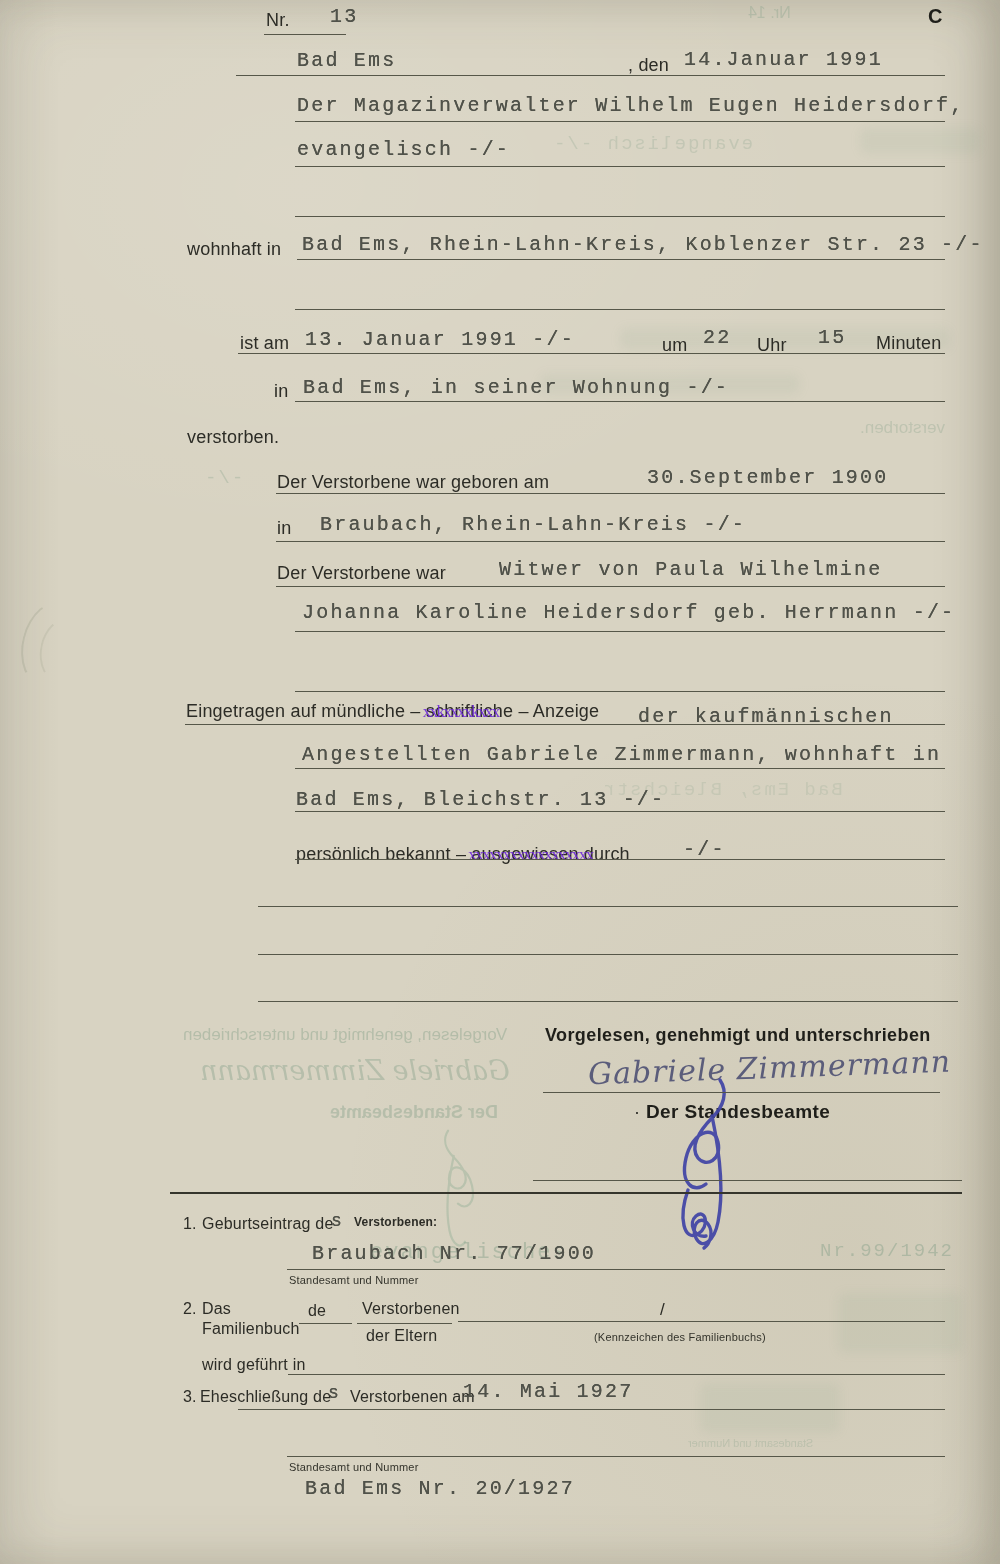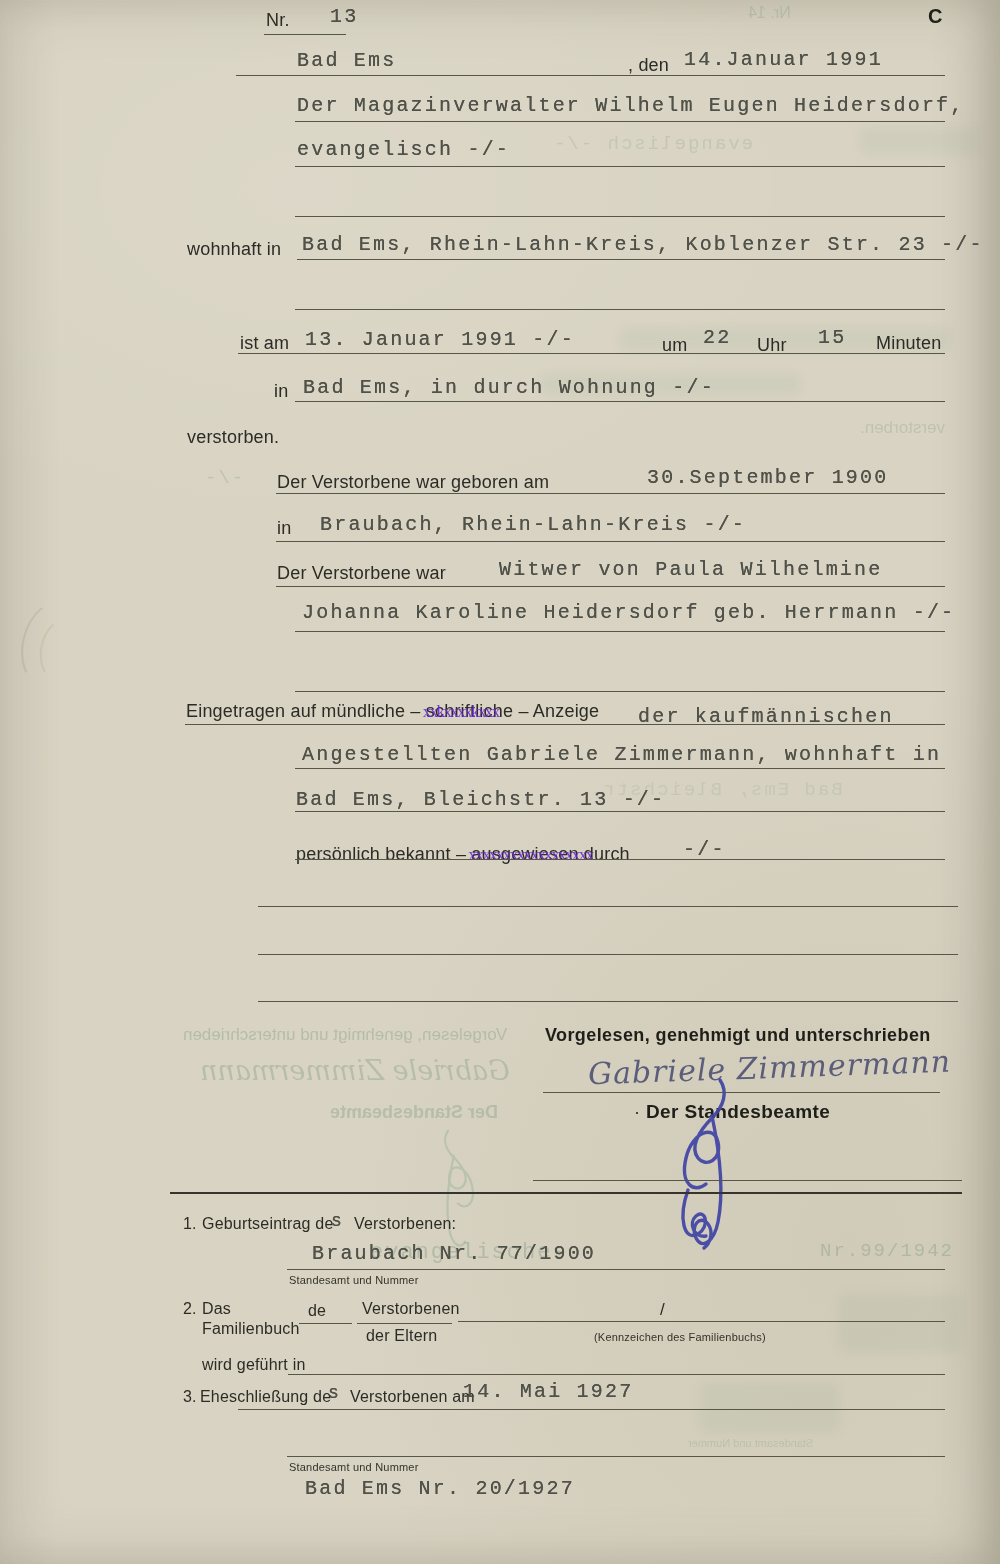--- a/index.html
+++ b/index.html
@@ -82,21 +82,21 @@
   <span class="typed" style="left:302px;top:233px;">Bad Ems, Rhein-Lahn-Kreis, Koblenzer Str. 23 -/-</span>
 
   <span class="lbl" style="left:240px;top:333px;">ist am</span>
   <span class="typed" style="left:305px;top:328px;">13. Januar 1991 -/-</span>
   <span class="lbl" style="left:662px;top:335px;">um</span>
   <span class="typed" style="left:703px;top:326px;">22</span>
   <span class="lbl" style="left:757px;top:335px;">Uhr</span>
   <span class="typed" style="left:818px;top:326px;">15</span>
   <span class="lbl" style="left:876px;top:333px;">Minuten</span>
   <span class="lbl" style="left:274px;top:381px;">in</span>
-  <span class="typed" style="left:303px;top:376px;">Bad Ems, in durch Wohnung -/-</span>
+  <span class="typed" style="left:303px;top:376px;">Bad Ems, in seiner Wohnung -/-</span>
   <span class="lbl" style="left:187px;top:427px;">verstorben.</span>
 
   <span class="lbl" style="left:277px;top:472px;">Der Verstorbene war geboren am</span>
   <span class="typed" style="left:647px;top:466px;">30.September 1900</span>
   <span class="lbl" style="left:277px;top:518px;">in</span>
   <span class="typed" style="left:320px;top:513px;">Braubach, Rhein-Lahn-Kreis -/-</span>
 
   <span class="lbl" style="left:277px;top:563px;">Der Verstorbene war</span>
   <span class="typed" style="left:499px;top:558px;">Witwer von Paula Wilhelmine</span>
   <span class="typed" style="left:302px;top:601px;">Johanna Karoline Heidersdorf geb. Herrmann -/-</span>
@@ -138,21 +138,21 @@
   <svg class="abs" style="left:398px;top:1125px;transform:scaleX(-1);" width="110" height="130" viewBox="0 0 130 185">
     <g fill="none" stroke="#8fae94" stroke-width="3.2" stroke-linecap="round" opacity="0.4">
       <path d="M72,8 C80,20 76,34 64,46 C50,60 42,76 50,86 C58,96 74,88 70,70 C66,52 44,60 38,86 C32,112 46,122 58,112"></path>
       <path d="M64,44 C72,82 76,120 70,150 C66,170 54,178 48,166"></path>
     </g>
   </svg>
 
   <span class="lbl" style="left:183px;top:1215px;font-size:16px;">1.</span>
   <span class="lbl" style="left:202px;top:1215px;font-size:16px;">Geburtseintrag de</span>
   <span class="typed" style="left:331px;top:1211px;font-size:18px;">s</span>
-  <span class="lbl" style="left:354px;top:1215px;font-size:16px;">Verstorbenen:</span>
+  <span class="lbl" style="left:354px;top:1215px;font-size:12px;font-weight:bold;">Verstorbenen:</span>
   <span class="typed" style="left:312px;top:1242px;">Braubach Nr. 77/1900</span>
   <span class="lbl-sm" style="left:289px;top:1274px;">Standesamt und Nummer</span>
 
   <span class="lbl" style="left:183px;top:1300px;font-size:16px;">2.</span>
   <span class="lbl" style="left:202px;top:1300px;font-size:16px;">Das</span>
   <span class="lbl" style="left:202px;top:1320px;font-size:16px;">Familienbuch</span>
   <span class="lbl" style="left:308px;top:1302px;font-size:16px;">de</span>
   <span class="lbl" style="left:362px;top:1300px;font-size:16px;">Verstorbenen</span>
   <span class="lbl" style="left:366px;top:1327px;font-size:16px;text-align:center;">der Eltern</span>
   <span class="lbl" style="left:660px;top:1300px;font-size:17px;">/</span>

